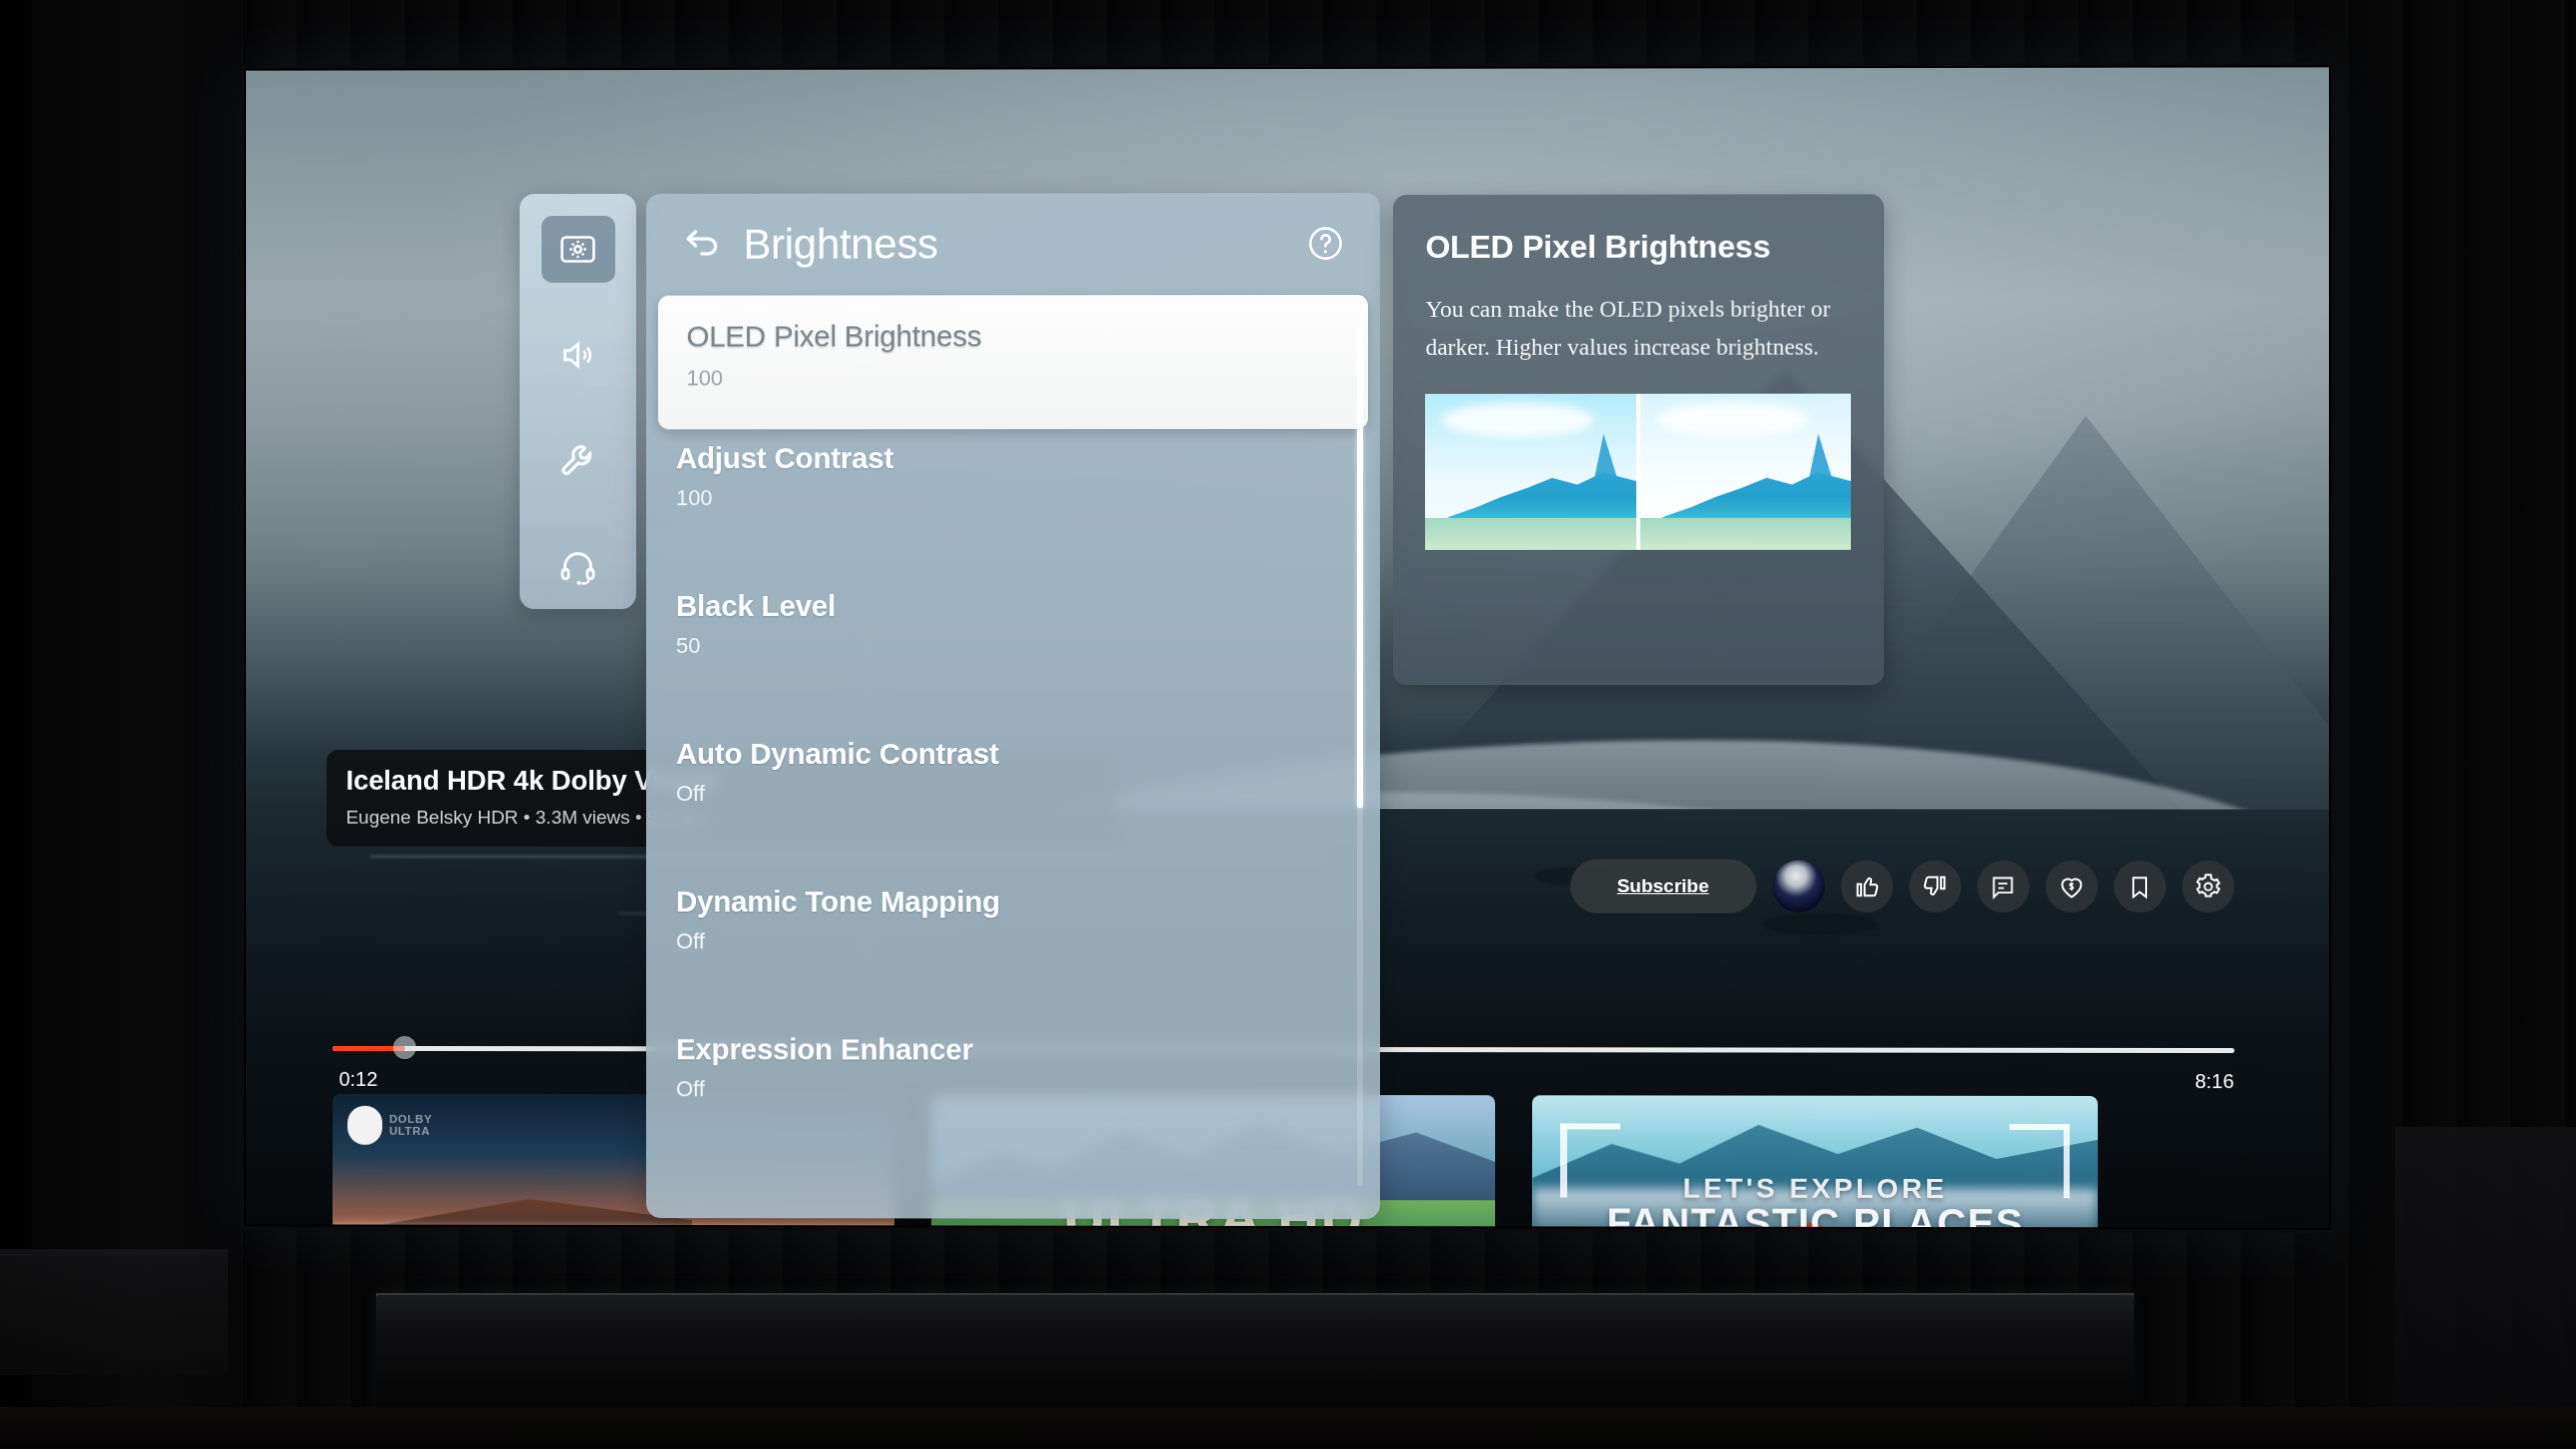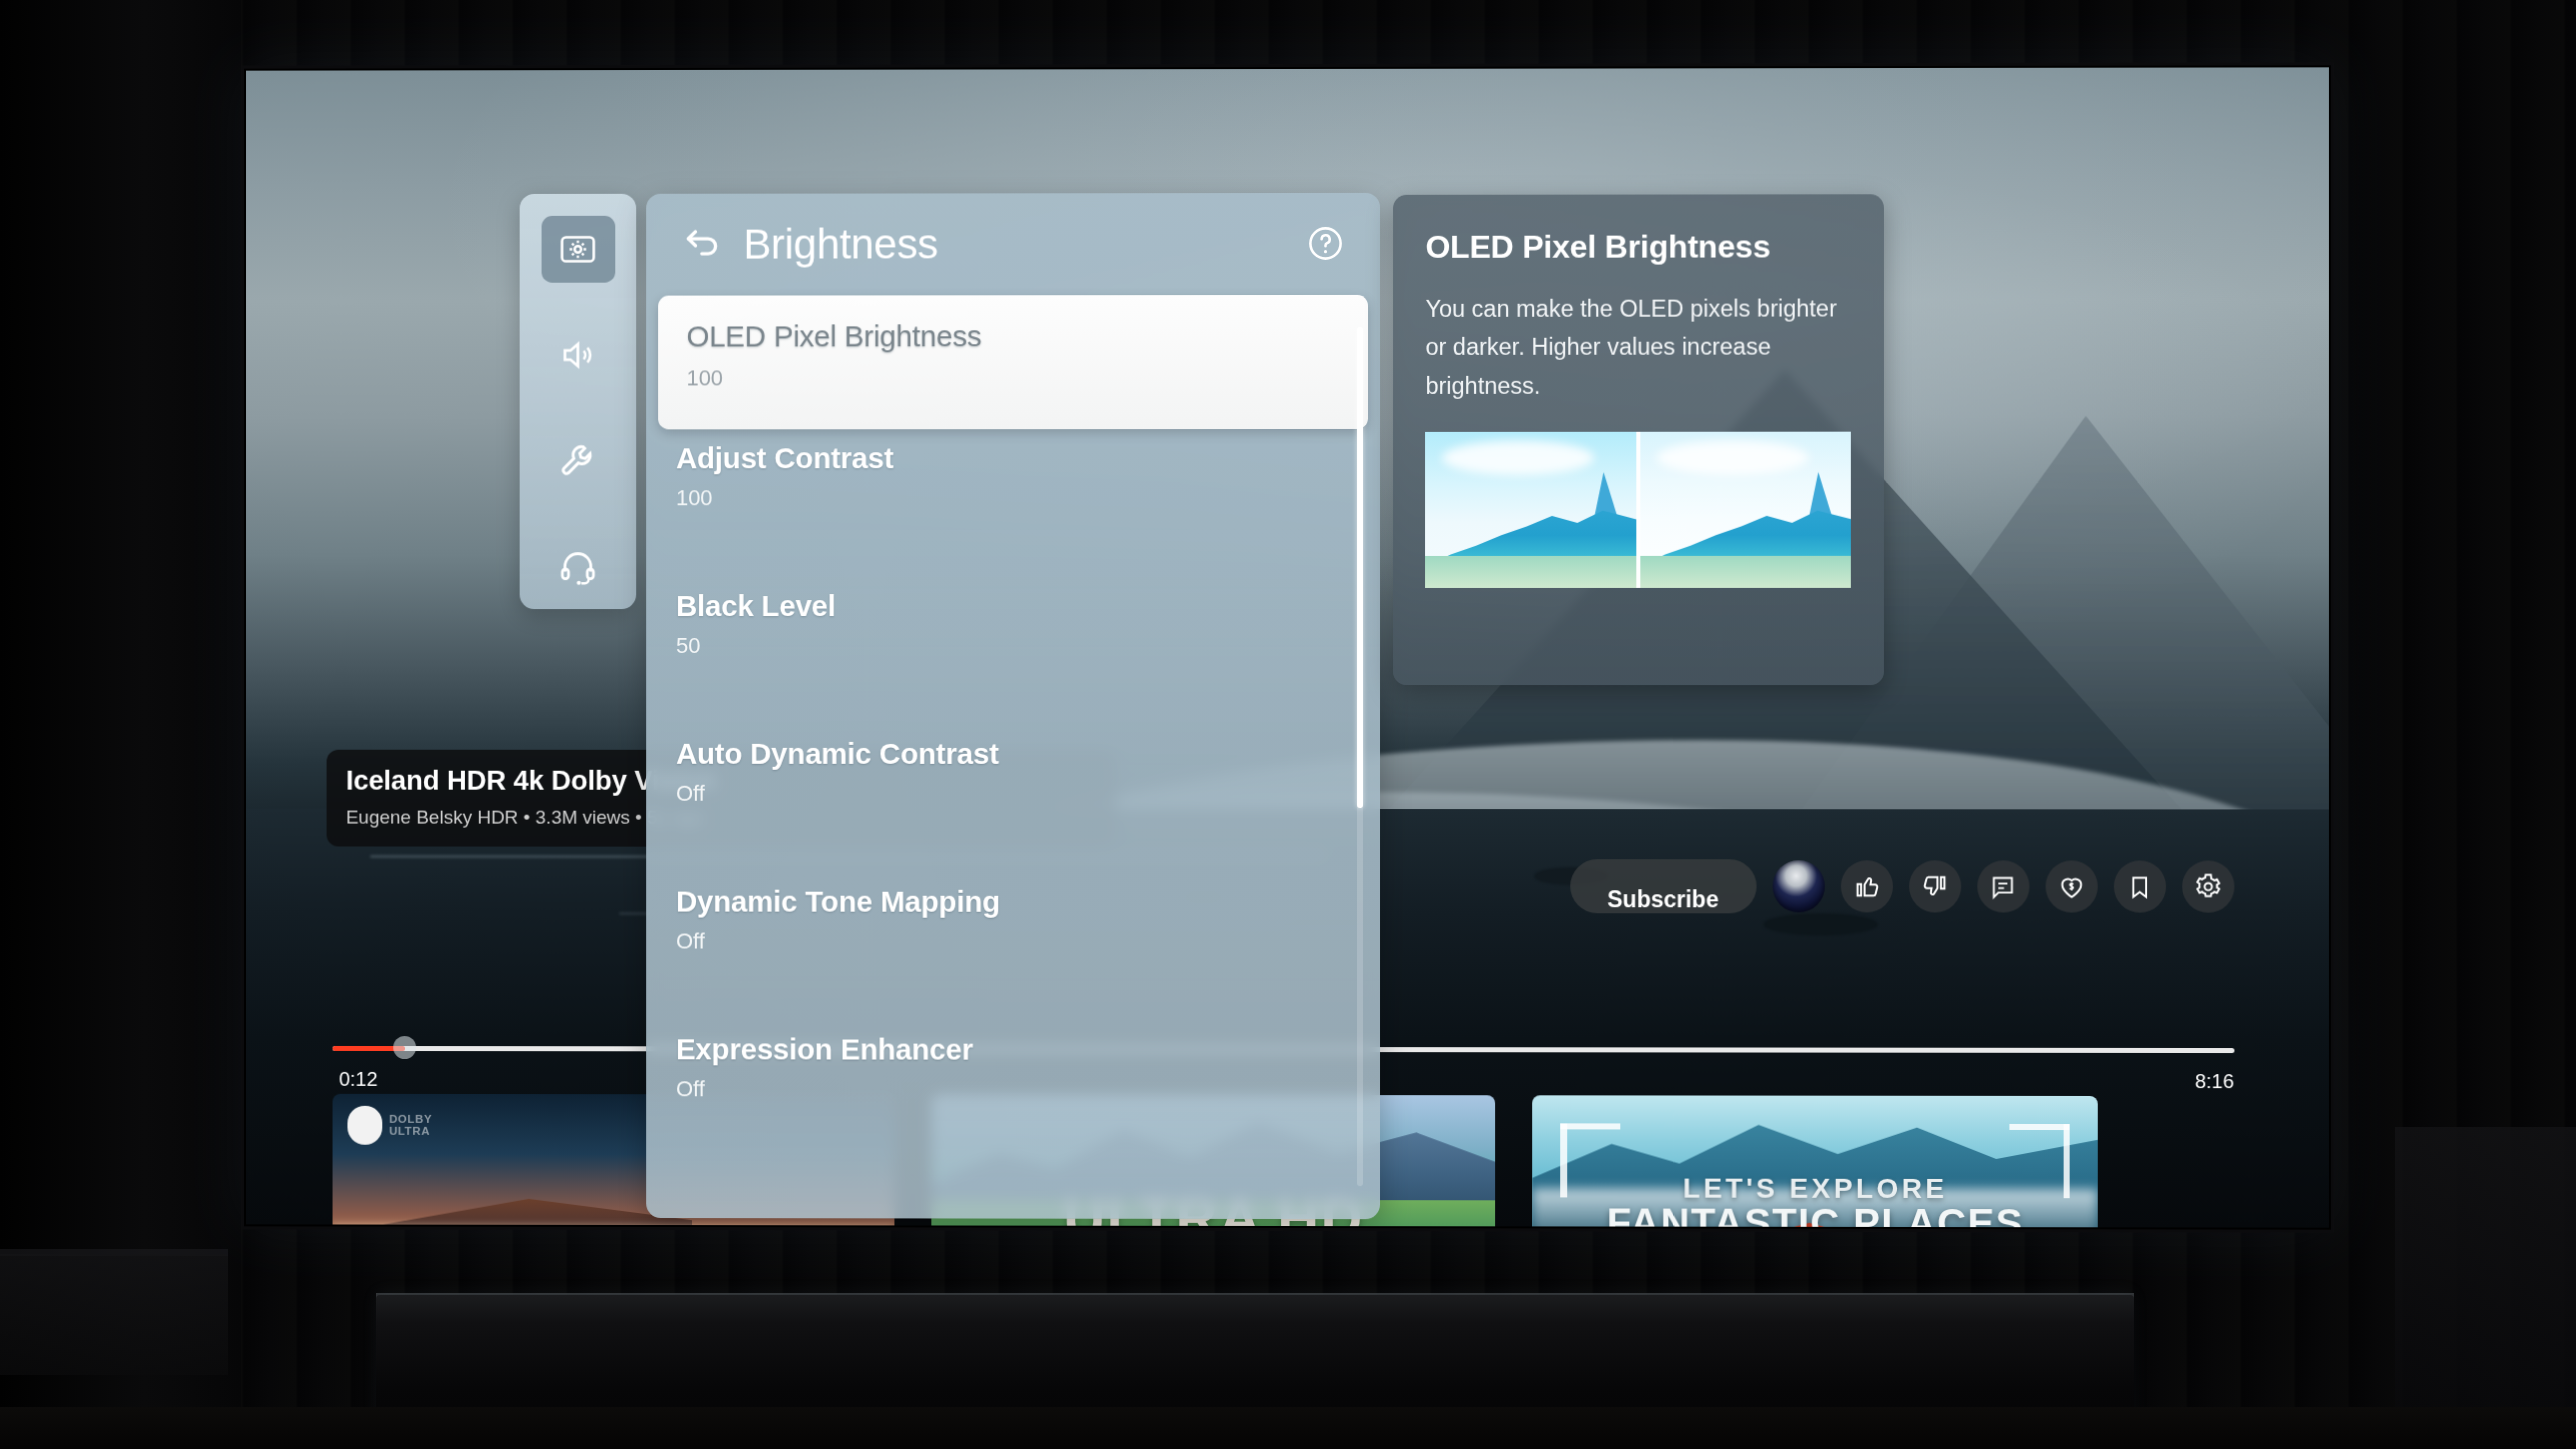--- a/index.html
+++ b/index.html
@@ -76,22 +76,22 @@
     background:rgba(12,12,14,.82); border-radius:12px; padding:14.8px 19px; }
   #yt-title { font-size:27.5px; font-weight:bold; color:#fff; letter-spacing:-0.1px;
     white-space:nowrap; overflow:hidden; }
   #yt-meta { font-size:19px; color:#cfcfcf; margin-top:9.4px; white-space:nowrap; }
 
   #yt-actions { position:absolute; right:94px; top:790px; display:flex;
     align-items:center; gap:16px; }
   .yt-btn { width:52px; height:52px; border-radius:50%; background:rgba(52,56,58,.72);
     display:flex; align-items:center; justify-content:center; }
   #subscribe-btn { width:186px; height:54px; border-radius:28px;
-    background:rgba(58,62,63,.78); display:flex; align-items:flex-end;
-    justify-content:center; color:#fff; font-size:23px; font-weight:bold; }
+    background:rgba(58,62,63,.78); display:flex; align-items:center;
+    justify-content:center; color:#fff; font-size:19px; font-weight:bold;text-decoration:underline; }
   #channel-avatar { width:52px; height:52px; border-radius:50%; overflow:hidden;
     background:radial-gradient(circle at 45% 30%,#e8eaed 0%,#b9bfc6 22%,#1d2550 45%,#0c1130 70%,#05071a 100%);
     box-shadow:inset 0 0 6.7px rgba(0,0,0,.6); }
 
   #yt-progress-wrap { position:absolute; left:87px; right:94px; top:976px; height:8px; }
   #yt-track { position:absolute; left:0; right:0; top:2px; height:4.7px;
     background:#e9e9e9; border-radius:2.7px; }
   #yt-played { position:absolute; left:0; top:2px; height:4.7px; width:3.8%;
     background:#ff3d21; border-radius:2.7px; }
   #yt-handle { position:absolute; left:3.6%; top:-8px; width:23px; height:23px;
@@ -186,21 +186,21 @@
     background:rgba(255,255,255,.18); border-radius:3.4px; }
   #qs-thumb { position:absolute; left:0; top:0; width:6px; height:56%;
     background:#fff; border-radius:3.4px; box-shadow:0 0 5.4px rgba(255,255,255,.6); }
 
   
   #info-card { position:absolute; left:1150px; top:126px; width:490px; height:490px;
     background:linear-gradient(180deg,rgba(84,98,108,.82),rgba(72,86,96,.82));
     border-radius:13.4px; padding:34px 32px; backdrop-filter:blur(4px);
     box-shadow:0 8px 27px rgba(0,0,0,.3); }
   #info-title { font-size:32px; font-weight:bold; color:#fff; letter-spacing:-0.2px; }
-  #info-desc { font-size:23.5px; line-height:1.62; color:#f2f5f7; margin-top:24px; }
+  #info-desc { font-size:23.5px; line-height:1.62; color:#f2f5f7; margin-top:24px;font-family:Liberation Serif, serif; }
   #info-figure { margin-top:27px; width:425px; height:156px; display:flex; gap:3.4px;
     background:#fff; padding:0; }
   .fig-half { flex:1; position:relative; overflow:hidden;
     background:linear-gradient(180deg,#b3ecfb 0%,#d8f5fd 34%,#eef9fd 58%,#f6fcfe 100%); }
   .fig-half.bright { background:linear-gradient(180deg,#d8f4fd 0%,#edfafe 32%,#f7fdff 56%,#ffffff 100%); }
   .fig-peak { position:absolute; right:6%; top:26%; width:16%; height:42%;
     background:#3fa9d8; clip-path:polygon(40% 0%,100% 100%,0% 100%); }
   .fig-ridge { position:absolute; left:0; bottom:0; width:100%; height:56%;
     background:linear-gradient(180deg,#2fa6d4 0%,#23a0ce 40%,#3fc0d6 70%,#8fd9c9 100%);
     clip-path:polygon(0 76%, 12% 62%, 24% 52%, 36% 40%, 48% 30%, 60% 18%, 72% 26%, 84% 12%, 100% 22%, 100% 100%, 0 100%); }

